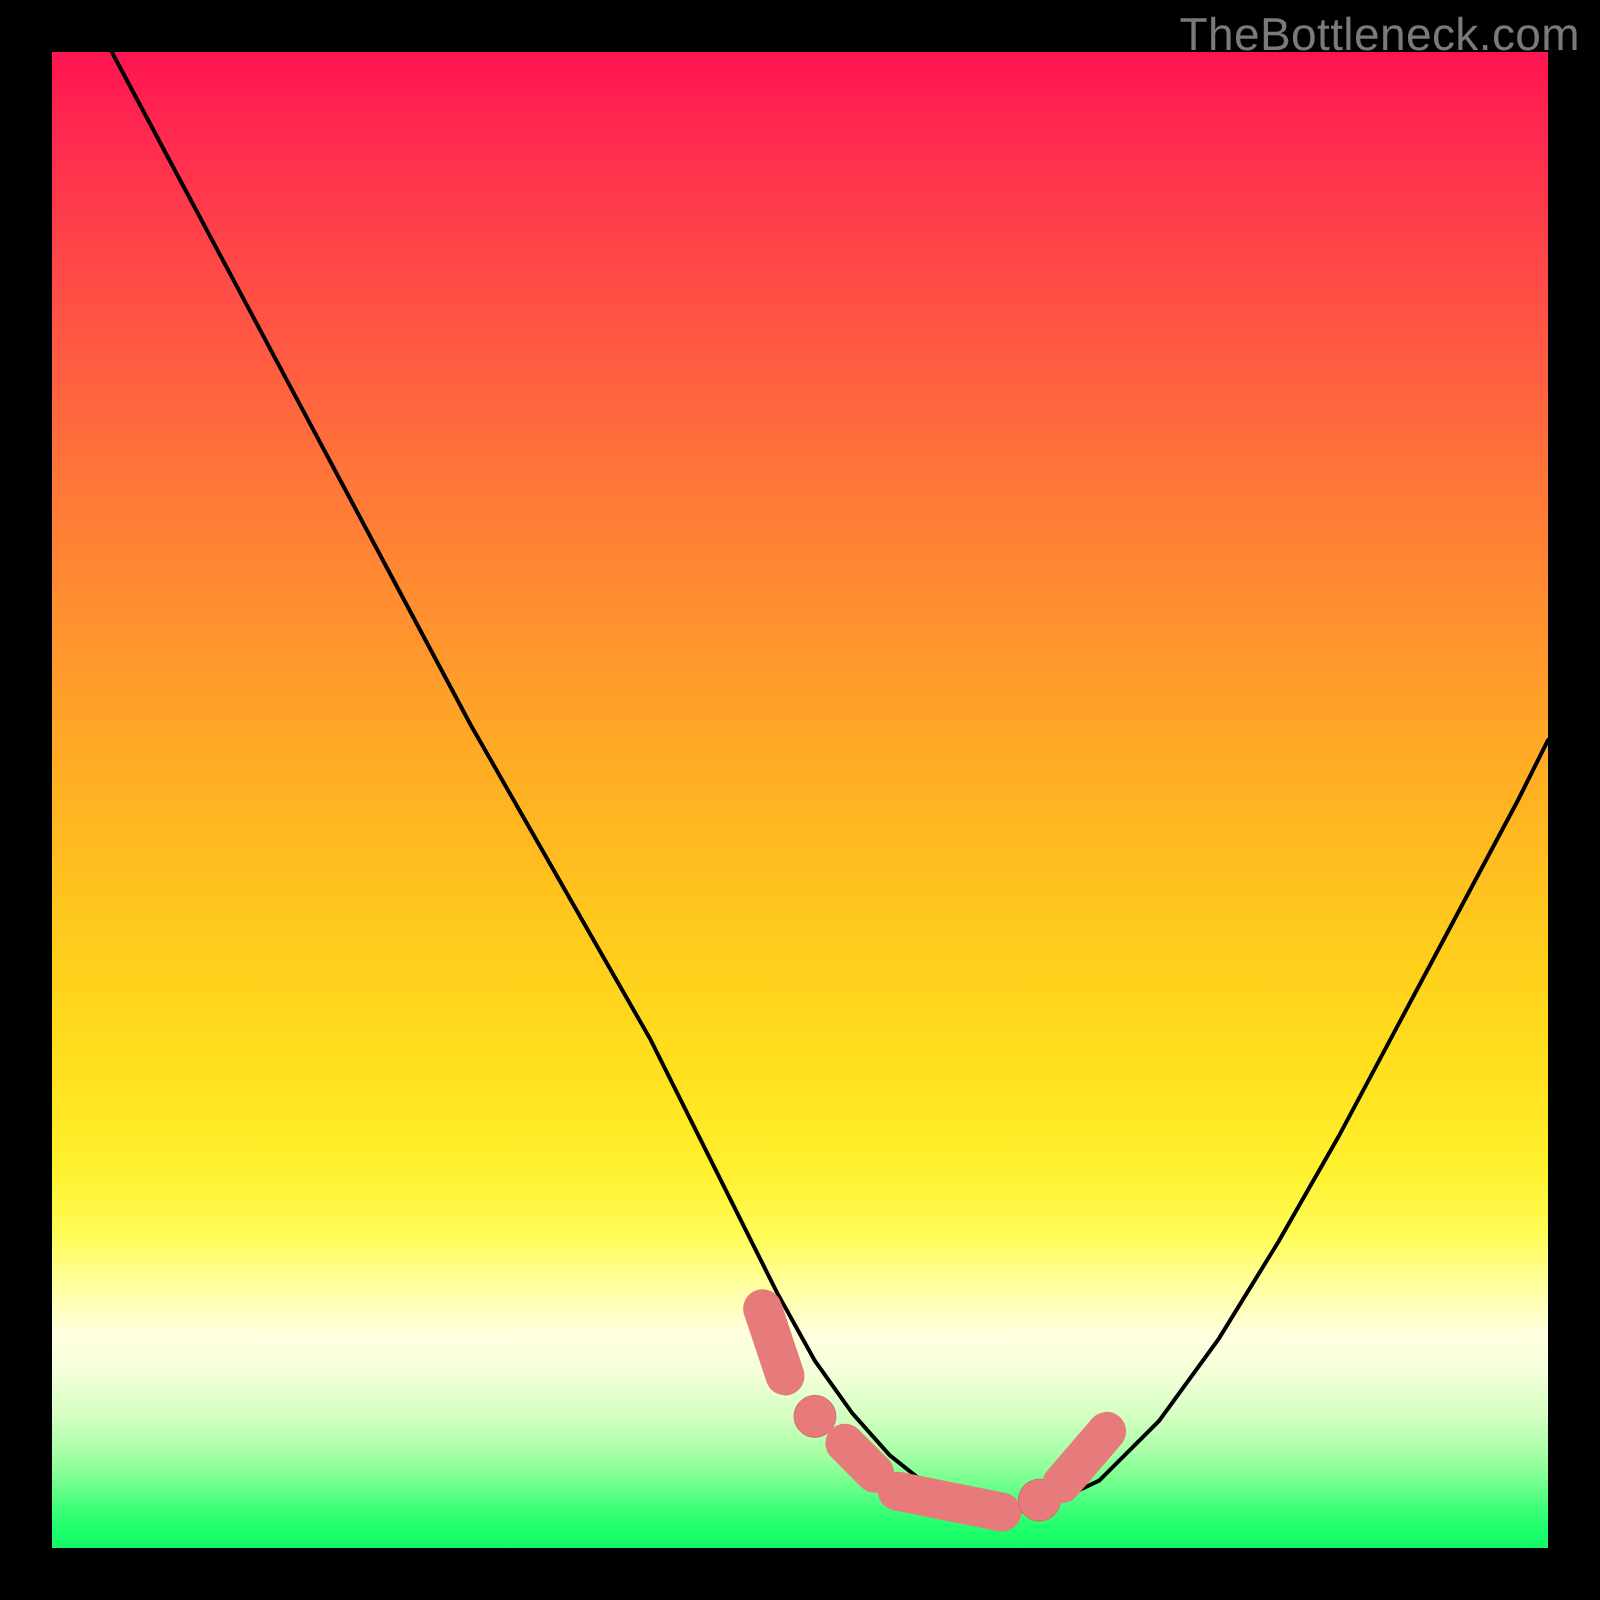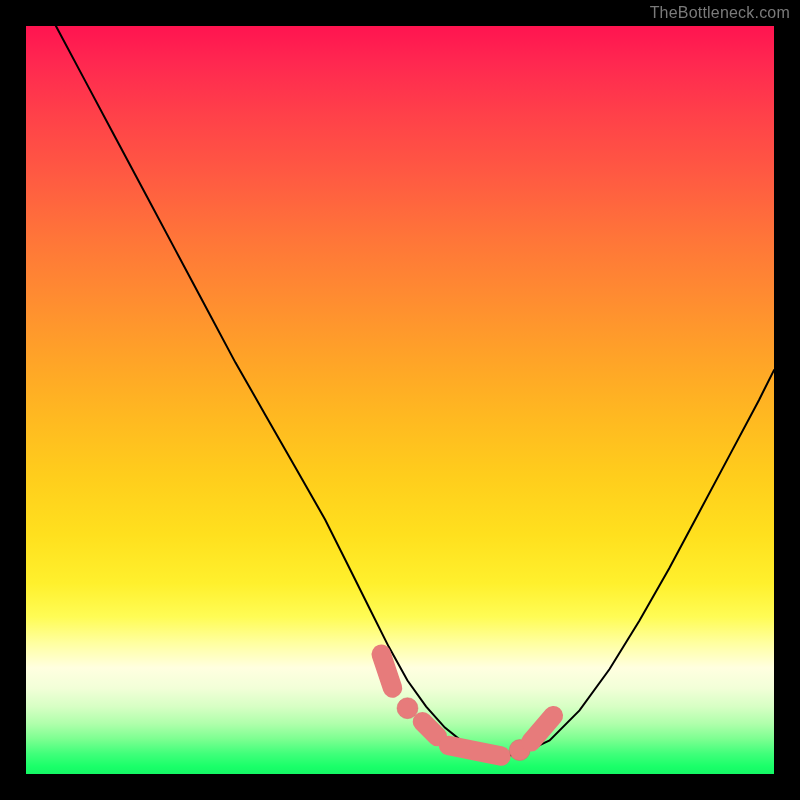--- a/index.html
+++ b/index.html
@@ -55,21 +55,21 @@
     top: 0;
     width: 748px;
     height: 748px;
     overflow: visible;
   }
   .watermark {
     position: absolute;
     top: 4px;
     right: 10px;
     color: #7a7a7a;
-    font-size: 16px;
+    font-size: 23px;
     font-weight: 500;
     letter-spacing: 0.2px;
     user-select: none;
   }
 </style>
 </head>
 <body>
 
 <div class="frame">
   <div class="plot-area">

